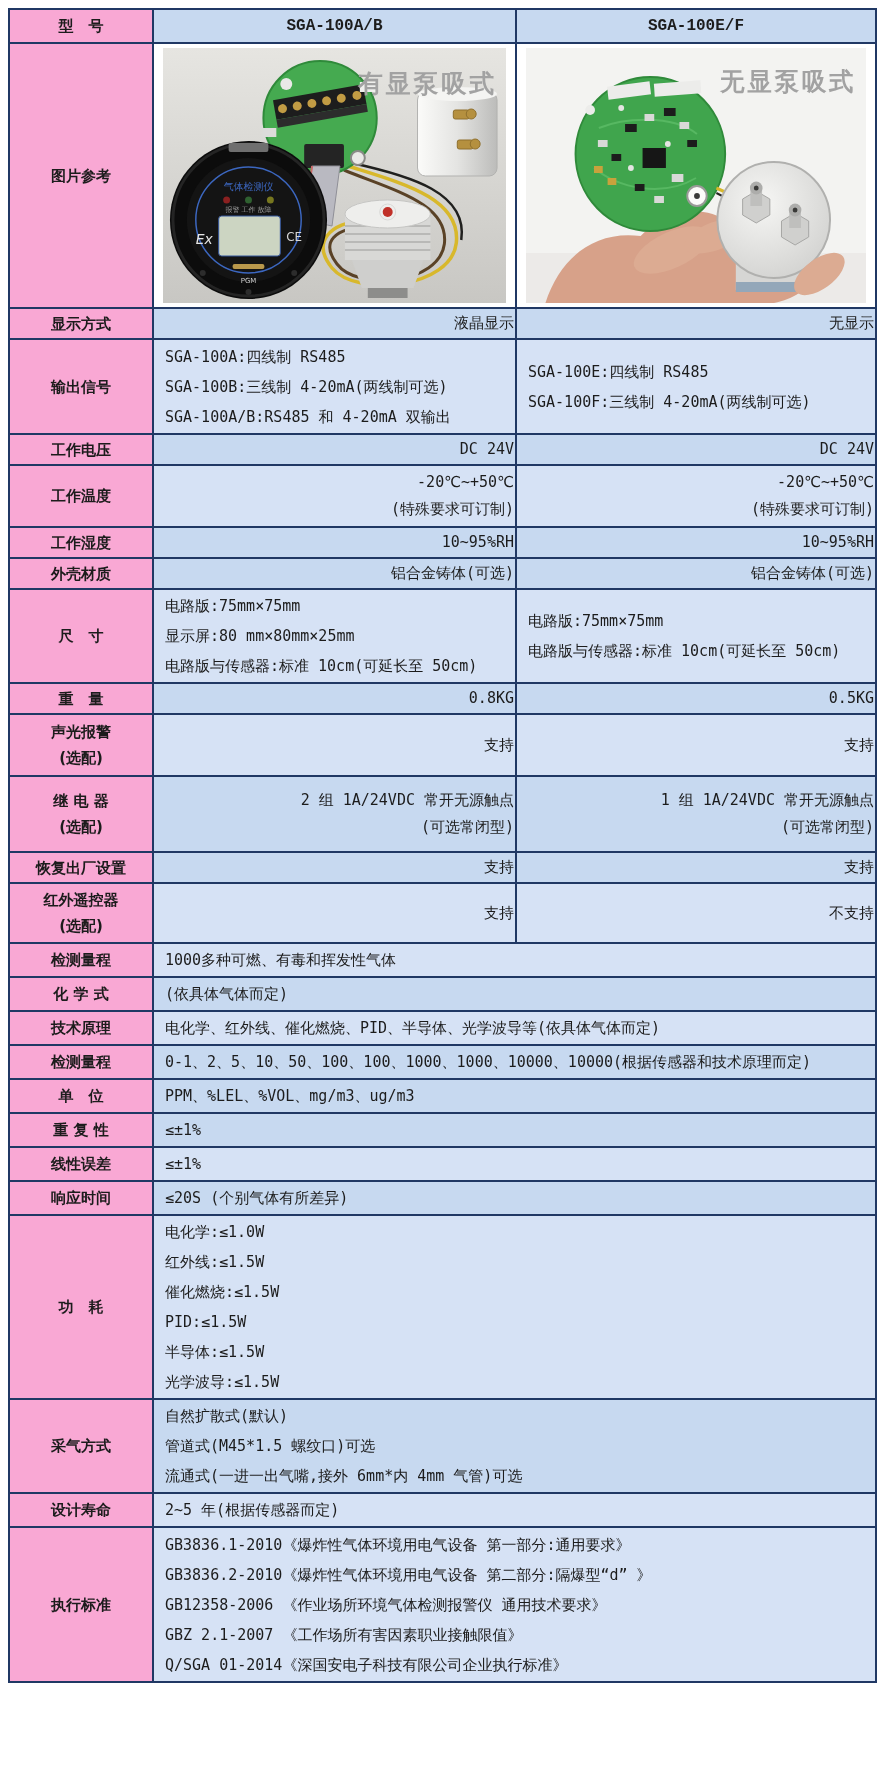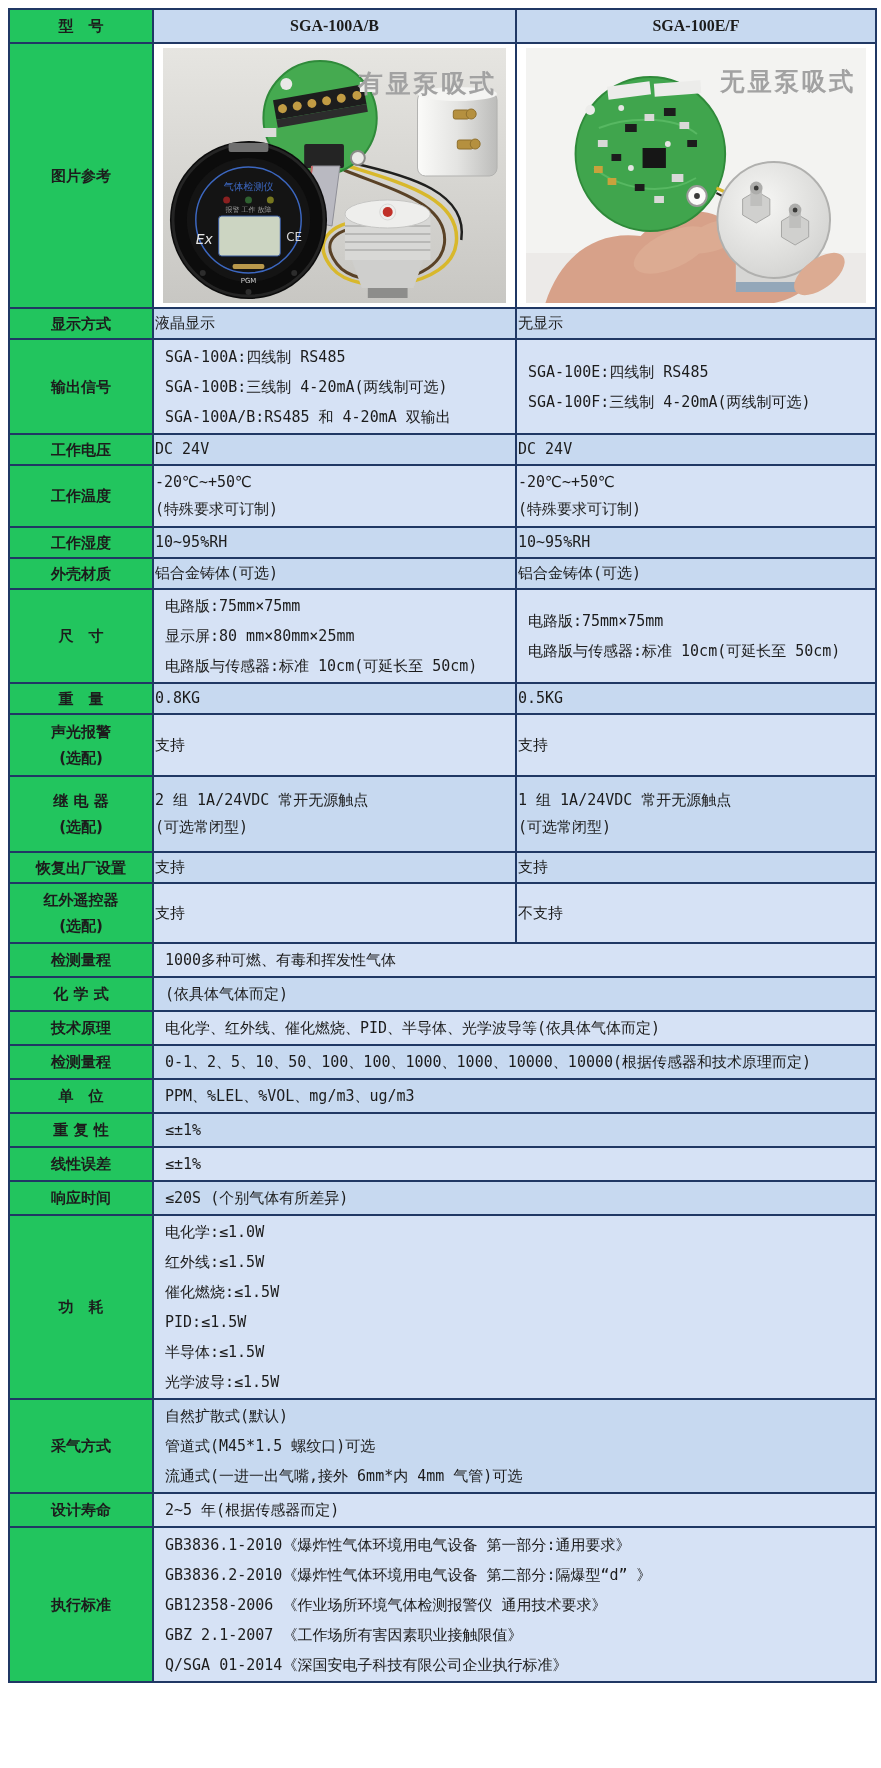--- a/index.html
+++ b/index.html
@@ -1,25 +1,25 @@
 <!DOCTYPE html>
 <html><head>
 <meta charset="utf-8">
 <style>
   html,body{margin:0;padding:0;background:#ffffff;width:881px;height:1768px;position:relative;
     font-family:"DejaVu Sans","Liberation Sans",sans-serif;color:#1c1c1c;}
   table.spec{border-collapse:collapse;table-layout:fixed;position:absolute;left:8px;top:8px;width:867px;}
   td{border:2px solid #203864;overflow:hidden;box-sizing:border-box;}
-  .lbl{background:#22c55e;text-align:center;vertical-align:middle;font-weight:bold;font-size:15px;
+  .lbl{background:#f9a8d4;text-align:center;vertical-align:middle;font-weight:bold;font-size:15px;
        white-space:pre-line;line-height:26px;font-family:"DejaVu Sans","Liberation Sans",sans-serif;}
   .hdr{background:#C7D9F0;text-align:center;vertical-align:middle;font-weight:bold;font-size:16px;
-       font-family:Liberation Serif, serif;}
+       font-family:Liberation Mono, monospace;}
   .val{font-size:15px;vertical-align:middle;white-space:pre-line;
        font-family:"DejaVu Sans Mono","DejaVu Sans","Liberation Sans",monospace,sans-serif;}
-  .center{text-align:left;line-height:27px;}
+  .center{text-align:right;line-height:27px;}
   .left{text-align:left;padding-left:11px;line-height:30px;}
   .rd{background:#C7D9F0;}
   .rl{background:#D6E2F5;}
   .imgcell{background:#ffffff;padding:4px 9px;vertical-align:middle;}
   .photo{width:100%;height:255px;display:block;}
   svg text{font-family:"DejaVu Sans","Liberation Sans",sans-serif;}
   .wm{font-weight:bold;letter-spacing:3px;}
 </style>
 </head>
 <body>

